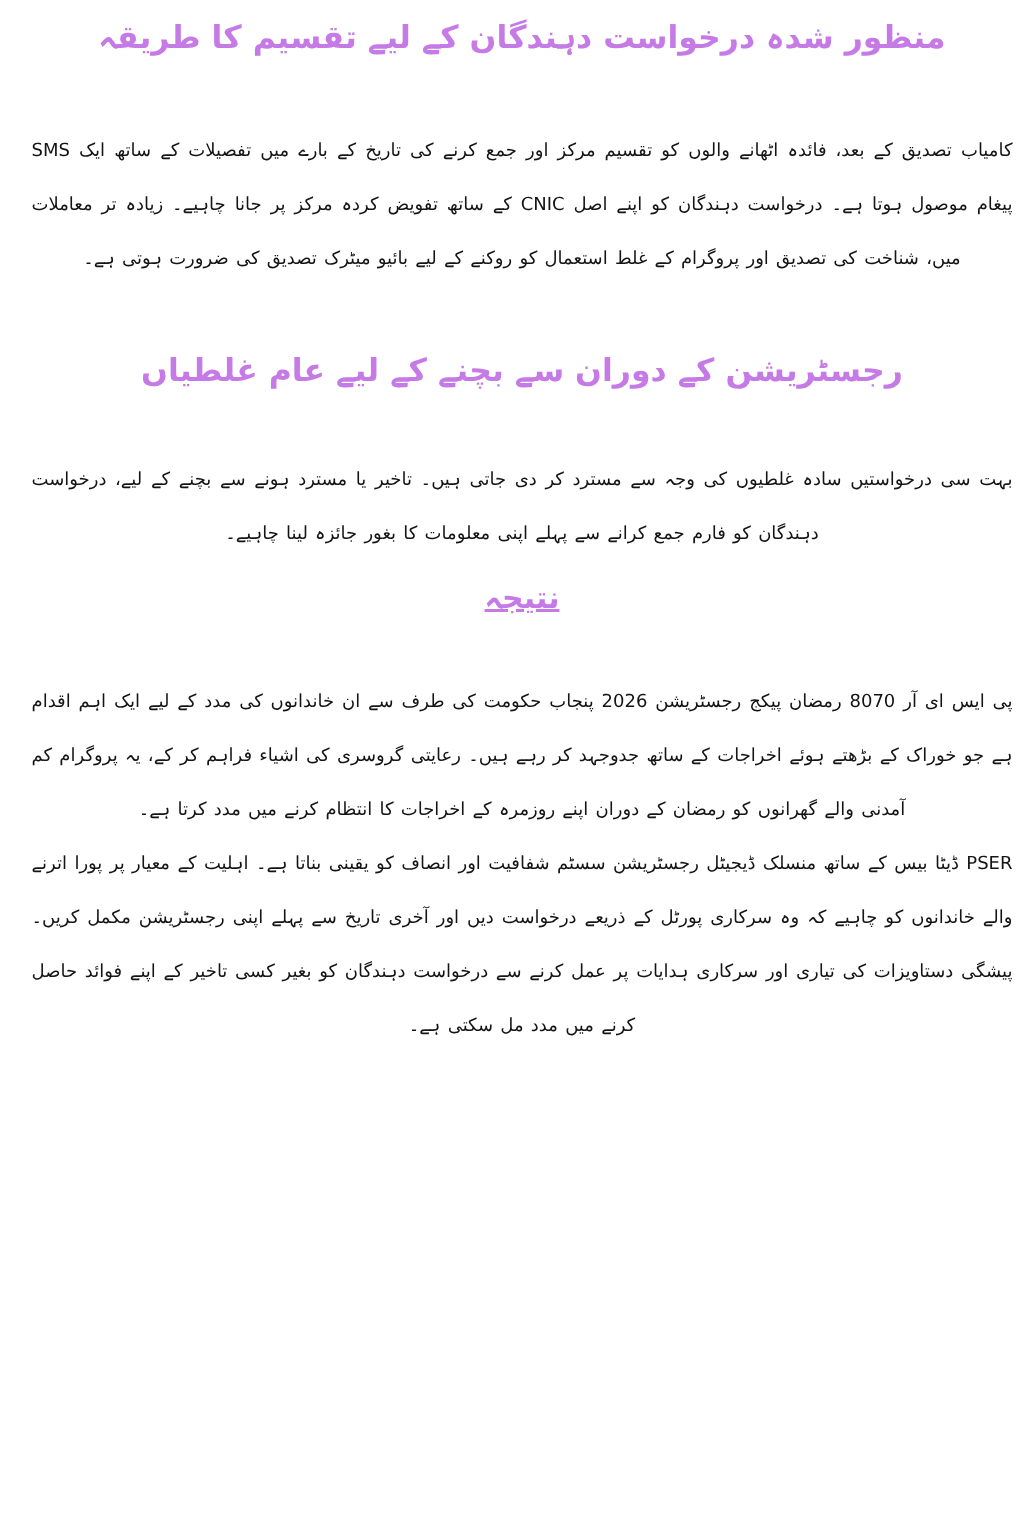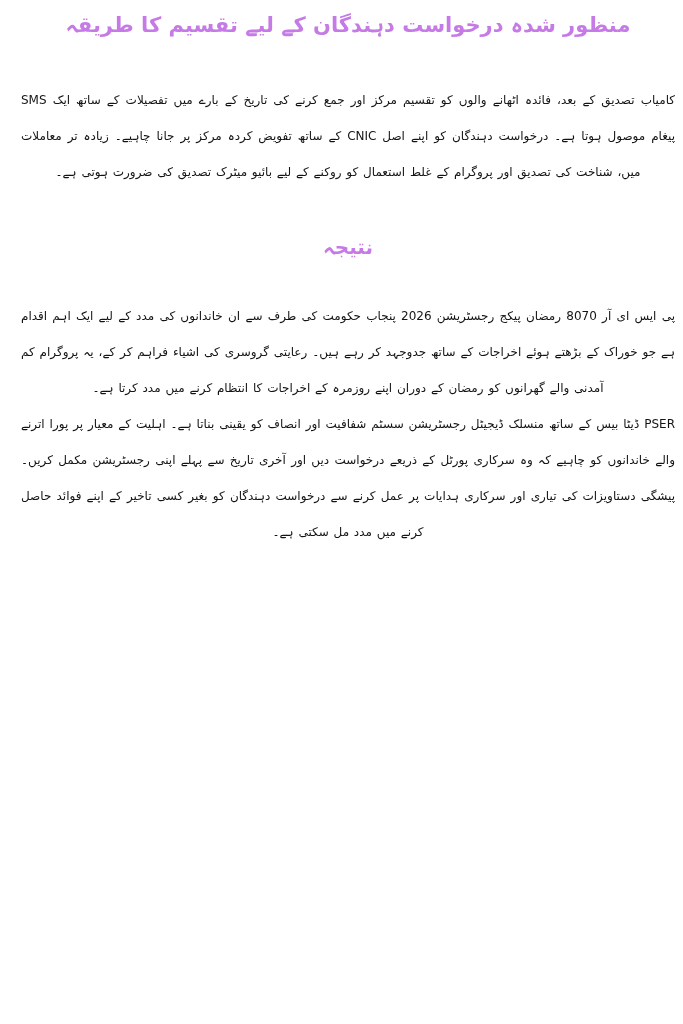--- a/index.html
+++ b/index.html
@@ -20,21 +20,21 @@
   }
   .heading {
     color: var(--heading-color, #c57ae6);
     text-align: center;
     font-size: 21px;
     font-weight: 600;
     line-height: 1.5;
   }
   .h-top  { margin: 2px 0 40px 0; }
   .h-mid  { margin: 10px 0 38px 0; }
-  .h-conc { margin: 10px 0 36px 0; font-size: 20px; }
+  .h-conc { margin: 10px 0 36px 0; font-size: 20px; text-decoration: underline; }
   .para {
     color: var(--body-color, #141414);
     font-size: 12px;
     line-height: 36px;
     text-align: justify;
     text-align-last: center;
     word-spacing: 1px;
   }
   .p-sms       { margin-bottom: 42px; }
   .p-assurance { margin-bottom: 48px; }
@@ -45,21 +45,23 @@
 </head>
 <body>
 
 <div class="page">
 
   <h2 class="heading h-top">منظور شدہ درخواست دہندگان کے لیے تقسیم کا طریقہ</h2>
 
   <p class="para p-sms">کامیاب تصدیق کے بعد، فائدہ اٹھانے والوں کو تقسیم مرکز اور جمع کرنے کی تاریخ کے بارے میں تفصیلات کے ساتھ ایک SMS پیغام موصول ہوتا ہے۔ درخواست دہندگان کو اپنے اصل CNIC کے ساتھ تفویض کردہ مرکز پر جانا چاہیے۔ زیادہ تر معاملات میں، شناخت کی تصدیق اور پروگرام کے غلط استعمال کو روکنے کے لیے بائیو میٹرک تصدیق کی ضرورت ہوتی ہے۔</p>
 
 
+  <h2 class="heading h-mid">رجسٹریشن کے دوران سے بچنے کے لیے عام غلطیاں</h2>
 
+  <p class="para p-rejections">بہت سی درخواستیں سادہ غلطیوں کی وجہ سے مسترد کر دی جاتی ہیں۔ تاخیر یا مسترد ہونے سے بچنے کے لیے، درخواست دہندگان کو فارم جمع کرانے سے پہلے اپنی معلومات کا بغور جائزہ لینا چاہیے۔</p>
 
 
   <h2 class="heading h-conc">نتیجہ</h2>
 
   <p class="para p-conc">پی ایس ای آر 8070 رمضان پیکج رجسٹریشن 2026 پنجاب حکومت کی طرف سے ان خاندانوں کی مدد کے لیے ایک اہم اقدام ہے جو خوراک کے بڑھتے ہوئے اخراجات کے ساتھ جدوجہد کر رہے ہیں۔ رعایتی گروسری کی اشیاء فراہم کر کے، یہ پروگرام کم آمدنی والے گھرانوں کو رمضان کے دوران اپنے روزمرہ کے اخراجات کا انتظام کرنے میں مدد کرتا ہے۔</p>
 
   <p class="para p-conc">PSER ڈیٹا بیس کے ساتھ منسلک ڈیجیٹل رجسٹریشن سسٹم شفافیت اور انصاف کو یقینی بناتا ہے۔ اہلیت کے معیار پر پورا اترنے والے خاندانوں کو چاہیے کہ وہ سرکاری پورٹل کے ذریعے درخواست دیں اور آخری تاریخ سے پہلے اپنی رجسٹریشن مکمل کریں۔ پیشگی دستاویزات کی تیاری اور سرکاری ہدایات پر عمل کرنے سے درخواست دہندگان کو بغیر کسی تاخیر کے اپنے فوائد حاصل کرنے میں مدد مل سکتی ہے۔</p>
 
 </div>
 

